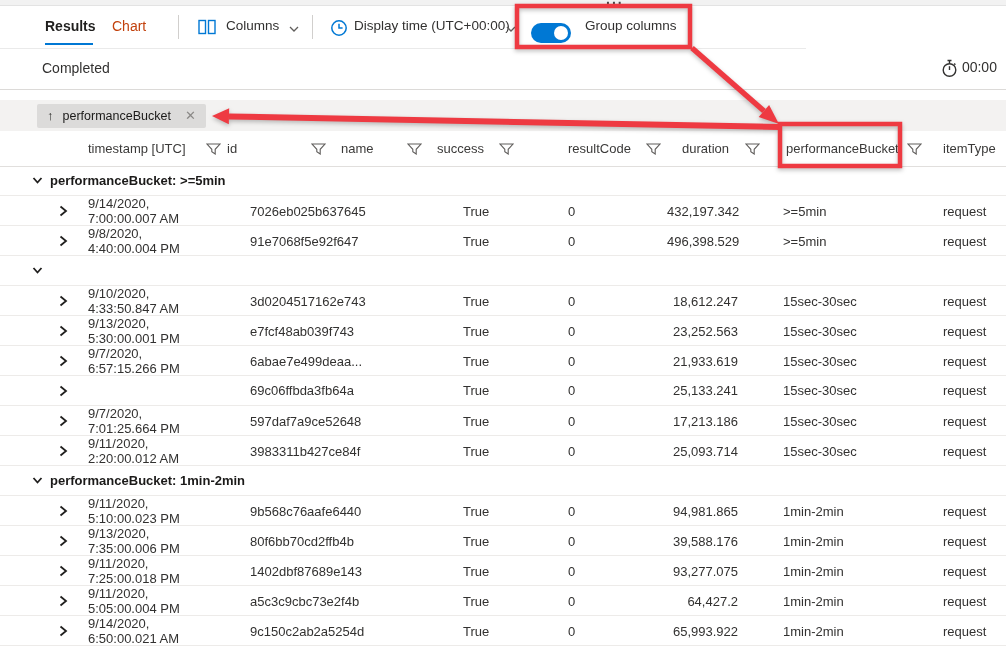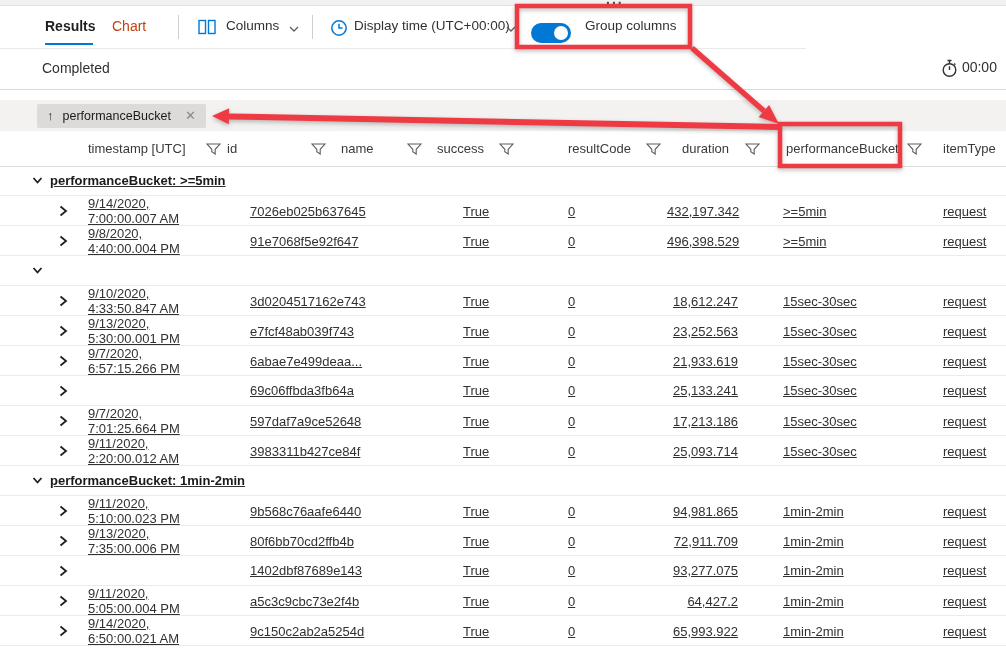--- a/index.html
+++ b/index.html
@@ -58,21 +58,21 @@
   .h-success{grid-column:8;padding-left:9px;}
   .f-success{grid-column:9;}
   .h-rc{grid-column:10;padding-left:48px;}
   .f-rc{grid-column:11;}
   .h-dur{grid-column:12;padding-left:15px;}
   .f-dur{grid-column:13;}
   .h-pb{grid-column:14;padding-left:20px;}
   .f-pb{grid-column:15;}
   .h-it{grid-column:16;padding-left:15px;}
 
-  .grid-body{position:absolute;left:0;top:166px;width:1006px;text-decoration:underline;}
+  .grid-body{position:absolute;left:0;top:166px;width:1006px;}
   .grow{position:relative;height:29px;border-bottom:1px solid #edebe9;background:transparent;}
   .group-row{font-size:13px;font-weight:700;color:#1b1a19;line-height:29px;padding-left:50px;}
   .group-row .gchev{position:absolute;left:32px;top:9px;cursor:pointer;}
   .data-row{display:grid;align-items:center;font-size:13px;color:#323130;
             grid-template-columns:88px 111px 28px 77px 28px 68px 28px 64px 28px 119px 28px 71px 28px 134px 28px 78px;}
   .c-exp{grid-column:1;padding-left:58px;display:flex;align-items:center;cursor:pointer;}
   .c-ts{grid-column:2;}
   .c-id{grid-column:4;padding-left:23px;}
   .c-name{grid-column:6;}
   .c-success{grid-column:8;padding-left:35px;}
@@ -371,30 +371,31 @@
       <span class="c-exp">
         <svg width="10" height="12" viewBox="0 0 10 12" fill="none">
             <path d="M2.5 1.5 L8 6 L2.5 10.5" stroke="#201f1e" stroke-width="1.8"></path>
           </svg>
       </span>
       <span class="c-ts">9/13/2020, 7:35:00.006 PM</span>
       <span class="c-id">80f6bb70cd2ffb4b</span>
       <span class="c-name"><span class="blur-block"></span></span>
       <span class="c-success">True</span>
       <span class="c-rc">0</span>
-      <span class="c-dur">72,911.709</span>
+      <span class="c-dur">39,588.176</span>
       <span class="c-pb">1min-2min</span>
       <span class="c-it">request</span>
     </div>
       <div class="grow data-row">
       <span class="c-exp">
         <svg width="10" height="12" viewBox="0 0 10 12" fill="none">
             <path d="M2.5 1.5 L8 6 L2.5 10.5" stroke="#201f1e" stroke-width="1.8"></path>
           </svg>
       </span>
+      <span class="c-ts">9/11/2020, 7:25:00.018 PM</span>
       <span class="c-id">1402dbf87689e143</span>
       <span class="c-name"><span class="blur-block"></span></span>
       <span class="c-success">True</span>
       <span class="c-rc">0</span>
       <span class="c-dur">93,277.075</span>
       <span class="c-pb">1min-2min</span>
       <span class="c-it">request</span>
     </div>
       <div class="grow data-row">
       <span class="c-exp">

